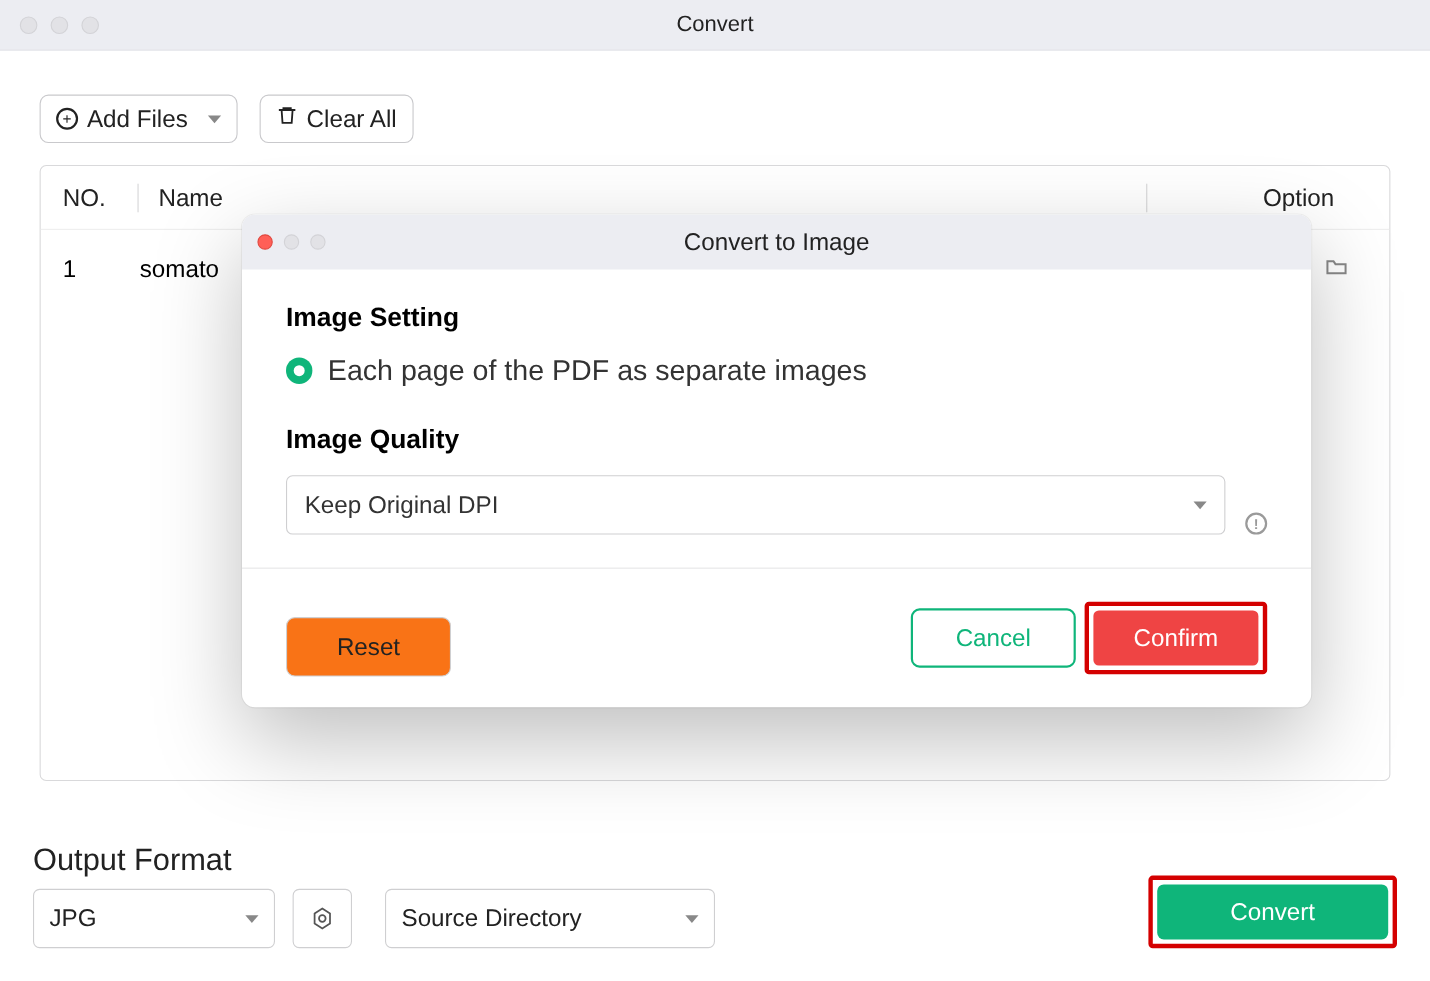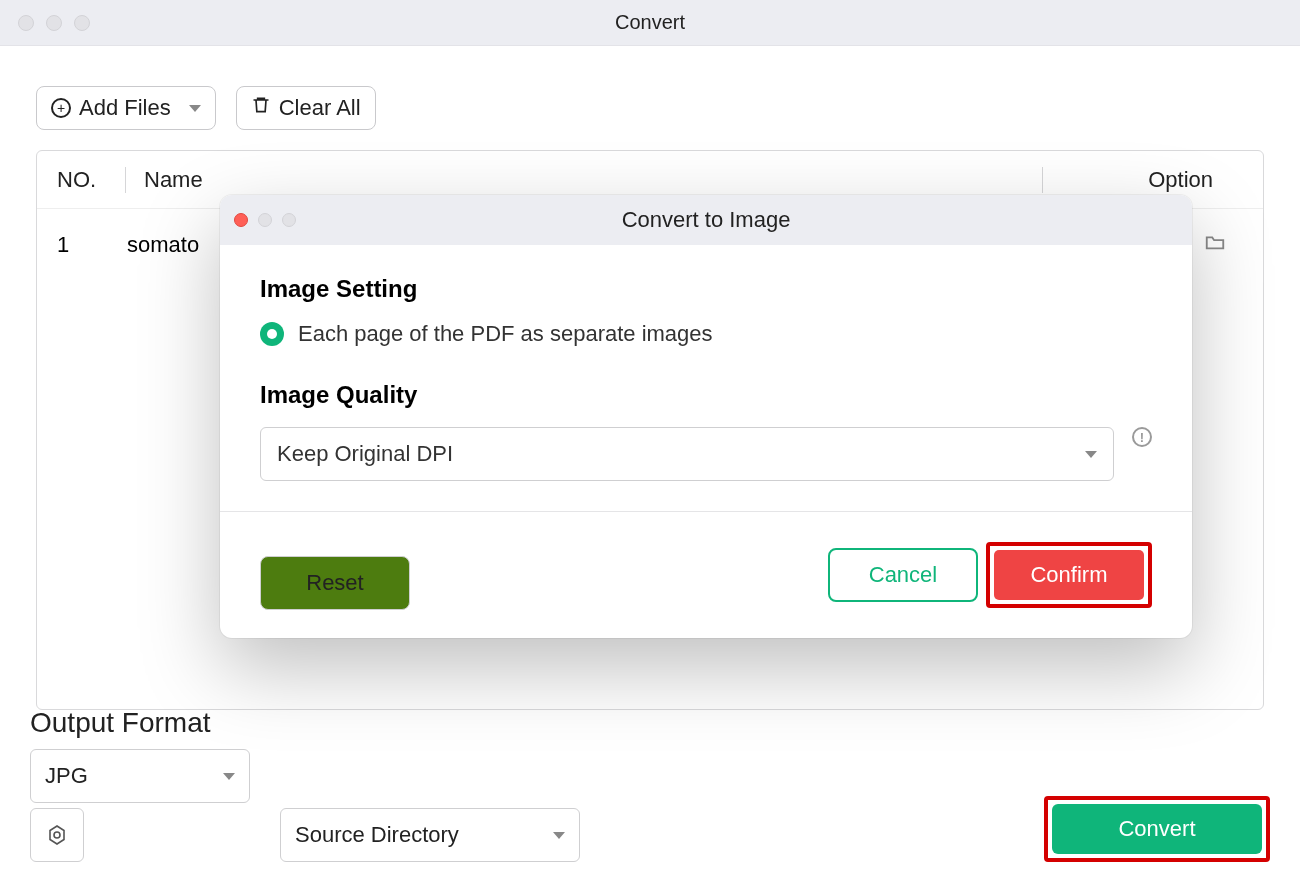--- a/index.html
+++ b/index.html
@@ -88,41 +88,41 @@
   .modal-titlebar {
     height: 50px; background:#ecedf2; display:flex; align-items:center; position:relative;
   }
   .modal-titlebar .traffic-lights { margin-left: 14px; gap:10px; }
   .modal-titlebar .traffic-dot { width:14px; height:14px; }
   .modal-titlebar .traffic-dot.close { background:#ff5f57; border-color:#e14940; }
   .modal-title { position:absolute; left:0; right:0; text-align:center; font-size:22px; color:#222; }
 
   .modal-body { padding: 30px 40px 30px 40px; }
   .section-heading { font-size:24px; font-weight:700; margin-bottom:18px; }
-  .radio-row { display:flex; align-items:center; gap:14px; font-size:22px; color:#333; margin-bottom: 34px; text-align: right; }
+  .radio-row { display:flex; align-items:center; gap:14px; font-size:26px; color:#333; margin-bottom: 34px; text-align: right; }
   .radio-dot {
     width:24px; height:24px; border-radius:50%; background:#0fb57a;
     display:flex; align-items:center; justify-content:center;
   }
   .radio-dot::after { content:""; width:10px; height:10px; border-radius:50%; background:#fff; }
 
-  .quality-row { display:flex; align-items:flex-start; gap:18px; margin-top:4px; }
+  .quality-row { display:flex; align-items:flex-end; gap:18px; margin-top:4px; }
   .quality-select {
     flex:1; border:1px solid #cfcfd1; border-radius:6px; height:54px;
     display:flex; align-items:center; justify-content:space-between;
     padding:0 16px; font-size:22px; color:#333;
   }
   .info-icon { width:20px; height:20px; border:2px solid #9a9a9a; border-radius:50%; display:flex; align-items:center; justify-content:center; font-size:13px; color:#9a9a9a; font-weight:700; }
 
   .modal-footer {
     border-top:1px solid #e5e5e7; padding: 28px 40px;
     display:flex; align-items:center;
   }
   .reset-btn {
-    border:1px solid #cfcfd1; background:#4d7c0f; border-radius:8px;
+    border:1px solid #cfcfd1; background:#f97316; border-radius:8px;
     width:150px; height:54px; font-size:22px; color:#222; cursor:pointer;margin-top:16px;
   }
   .footer-right { margin-left:auto; display:flex; align-items:center; gap:8px; }
   .cancel-btn {
     border:2px solid #0fb57a; color:#0fb57a; background:#fff; border-radius:8px;
     width:150px; height:54px; font-size:22px; cursor:pointer;
   }
   .confirm-wrap { border:4px solid #d40000; border-radius:4px; padding:4px; }
   .confirm-btn {
     background:#ef4444; color:#fff; border:none; border-radius:5px;
@@ -184,21 +184,21 @@
             <path d="M3 7h6l2 3h10v9H3z"></path>
           </svg>
       </span>
     </div>
   </div>
 </div>
 
 <div class="bottom-controls">
   <div class="ctrl-group">
     <div class="ctrl-label">Output Format</div>
-    <div style="display:flex; gap:5px;flex-direction:column;">
+    <div style="display:flex; gap:16px;">
       <div class="select-box small">
         <span>JPG</span>
         <span class="chev-down"></span>
       </div>
       <div class="gear-box">
         <svg width="24" height="24" viewBox="0 0 24 24" fill="none" stroke="#555" stroke-width="1.6">
             <polygon points="12,3 19,7.5 19,16.5 12,21 5,16.5 5,7.5"></polygon>
             <circle cx="12" cy="12" r="3"></circle>
           </svg>
       </div>

